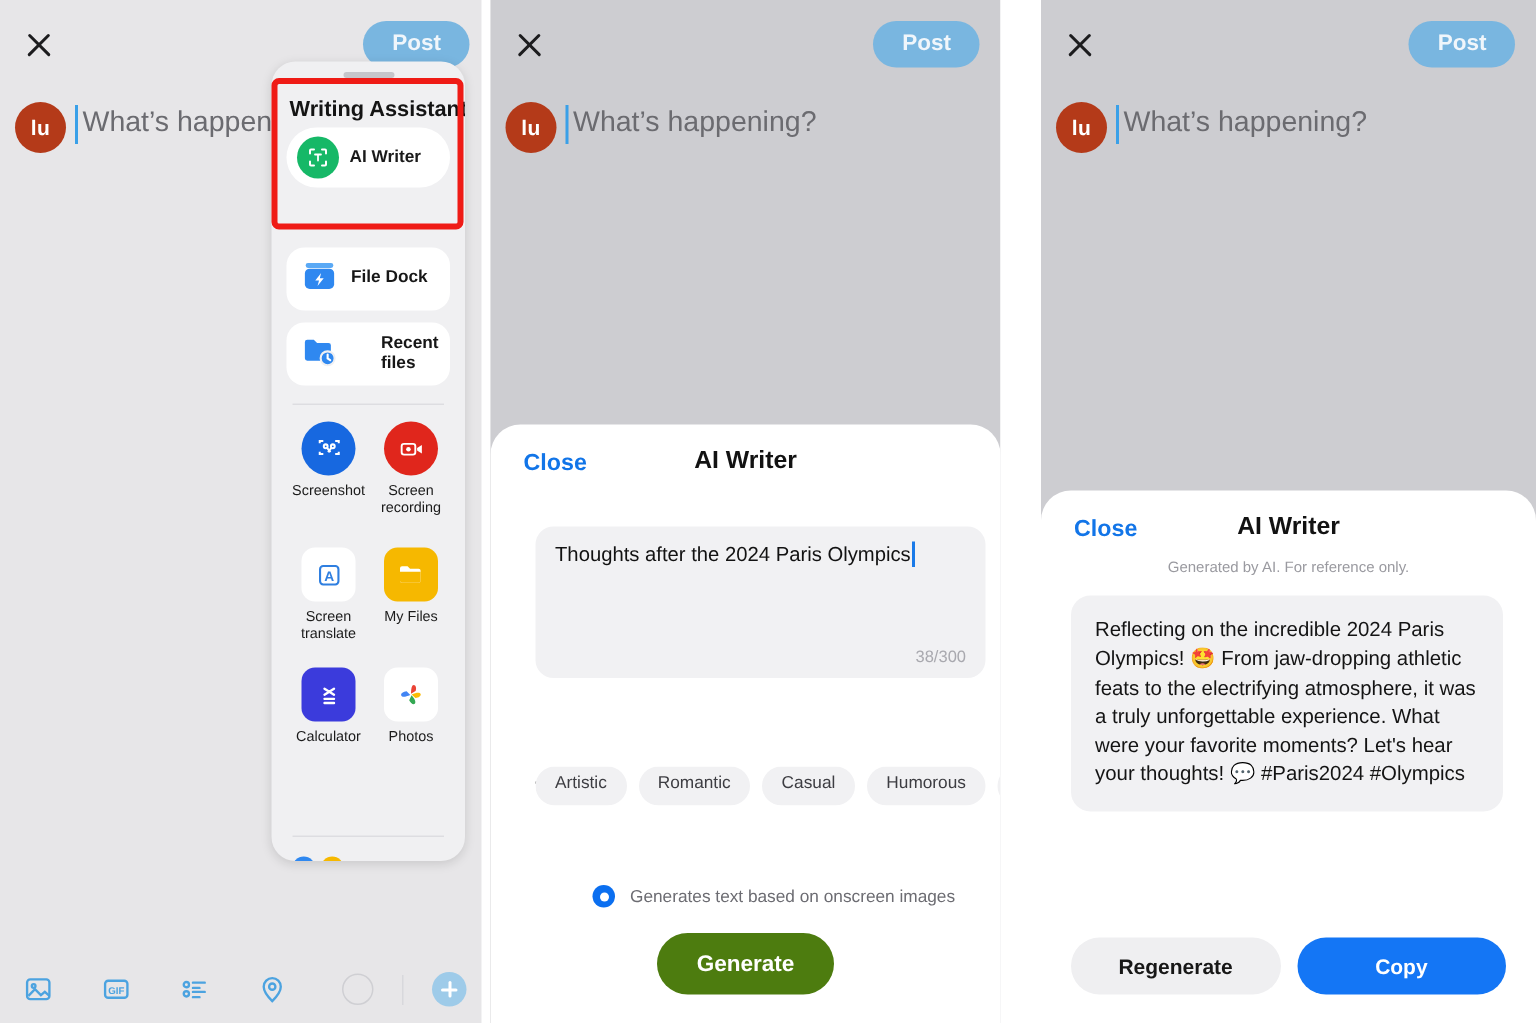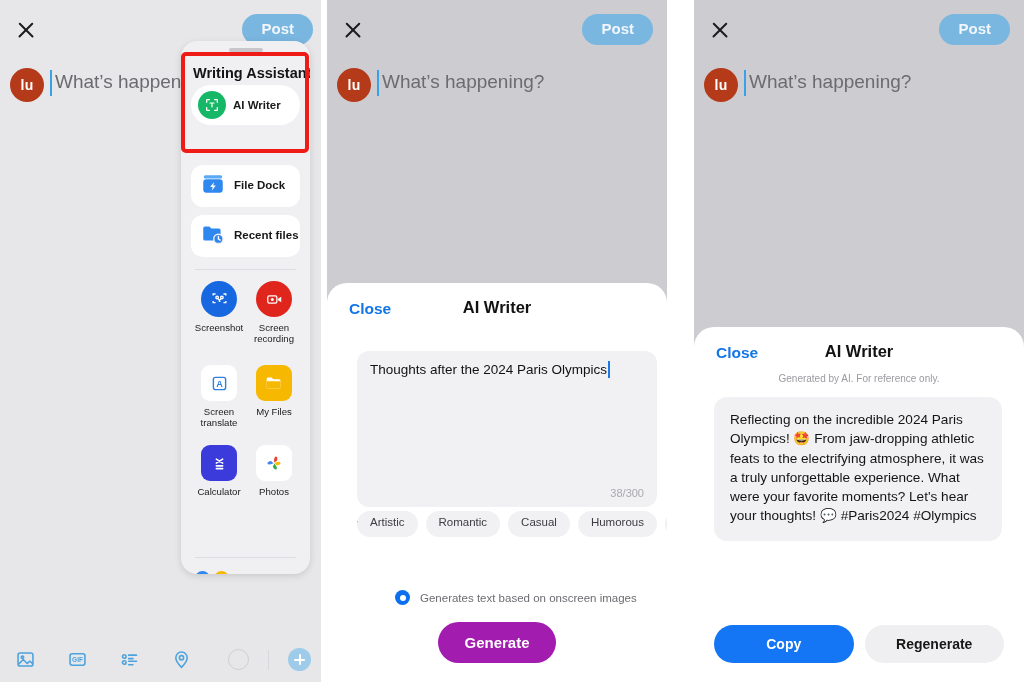--- a/index.html
+++ b/index.html
@@ -71,21 +71,21 @@
   }
   .wa-ic{width:28px;height:28px;border-radius:50%;background:#16b867;
     display:flex;align-items:center;justify-content:center;flex:0 0 auto;}
   .wa-label{font-size:11.5px;font-weight:600;color:#1a1a1a;margin-left:7px;}
 
   .tile{
     position:absolute;left:10px;width:109px;height:42px;background:#fff;border-radius:12px;
     display:flex;align-items:center;padding-left:9px;box-sizing:border-box;cursor:pointer;
   }
   #tileFileDock{top:124px;}
-  #tileRecent{top:174px;}
+  #tileRecent{top:174px;gap:20px;}
   .tile-lab{font-size:11.5px;font-weight:600;color:#171717;margin-left:8px;line-height:1.15;}
 
   .divider{position:absolute;left:14px;width:101px;height:1px;background:#dddde1;}
   #div1{top:228px;}
   #div2{top:516px;}
 
   .appgrid{position:absolute;left:0;top:240px;width:100%;}
   .app{position:absolute;width:64px;text-align:center;cursor:pointer;}
   .app .ic{width:36px;height:36px;margin:0 auto;border-radius:50%;
     display:flex;align-items:center;justify-content:center;}
@@ -121,41 +121,41 @@
   
   .sheet{position:absolute;left:0;width:100%;background:#fff;border-radius:20px 20px 0 0;}
   #sheet2{top:283px;height:399px;}
   #sheet3{top:327px;height:355px;}
   .sheet-head{position:relative;height:52px;}
   .sheet-close{position:absolute;left:22px;top:17px;font-size:15.5px;color:#1275e8;font-weight:600;cursor:pointer;}
   .sheet-title{position:absolute;left:0;top:15px;width:100%;text-align:center;font-size:16.5px;font-weight:700;color:#121212;}
   .sheet-sub{position:absolute;left:0;top:46px;width:100%;text-align:center;font-size:10px;color:#9a9aa0;}
 
   .ta-wrap{
-    position:absolute;left:30px;top:68px;width:300px;height:156px;
+    position:absolute;left:30px;top:68px;width:300px;height:101px;
     background:#f1f1f3;border-radius:12px;
   }
   .ta-text{position:absolute;left:13px;top:11px;font-size:13.5px;color:#121212;white-space:nowrap;}
   .ta-caret{position:absolute;top:10px;width:1.7px;height:17px;background:#1a7ae8;}
   .ta-count{position:absolute;right:13px;bottom:8px;font-size:11px;color:#a9a9af;}
 
   .tone-lab{position:absolute;left:30px;top:205px;font-size:13px;font-weight:700;color:#161616;margin-top:30px;}
   .chips{position:absolute;left:30px;top:228px;width:320px;height:26px;overflow:hidden;display:flex;gap:8px;}
   .chip{
     background:#f1f1f3;border-radius:13px;padding:5px 13px;
     font-size:11.5px;color:#3d3d42;white-space:nowrap;cursor:pointer;flex:0 0 auto;
   }
   .radio-row{position:absolute;left:68px;top:307px;display:flex;align-items:center;}
   .radio{width:15px;height:15px;border-radius:50%;background:#0b6ff0;
     display:flex;align-items:center;justify-content:center;}
   .radio i{width:6px;height:6px;border-radius:50%;background:#fff;display:block;}
   .radio-lab{font-size:11.5px;color:#6c6c72;margin-left:10px;}
   .gen-btn{
     position:absolute;left:50%;transform:translateX(-50%);top:339px;
-    width:118px;height:41px;border:none;border-radius:21px;background:#a21caf;
+    width:118px;height:41px;border:none;border-radius:21px;background:#4d7c0f;
     color:#fff;font-size:15px;font-weight:600;cursor:pointer;
     font-family:"Liberation Sans", sans-serif;
   }
 
   .result-box{
     position:absolute;left:20px;top:70px;width:288px;
     background:#f1f1f3;border-radius:13px;padding:13px 16px 15px 16px;box-sizing:border-box;
   }
   .result-text{font-size:13.6px;line-height:1.42;color:#141414;}
   .act-row{position:absolute;left:20px;bottom:19px;width:290px;display:flex;gap:11px;}
@@ -389,19 +389,19 @@
         <span class="sheet-close">Close</span>
         <span class="sheet-title">AI Writer</span>
         <span class="sheet-sub">Generated by AI. For reference only.</span>
       </div>
 
       <div class="result-box">
         <div class="result-text">Reflecting on the incredible 2024 Paris Olympics! 🤩 From jaw-dropping athletic feats to the electrifying atmosphere, it was a truly unforgettable experience. What were your favorite moments?  Let's hear your thoughts! 💬 #Paris2024 #Olympics</div>
       </div>
 
       <div class="act-row">
+        <button class="act sec">Regenerate</button>
         <button class="act pri">Copy</button>
-        <button class="act sec">Regenerate</button>
       </div>
     </div>
   </div>
 
 </div>
 
 </body></html>

